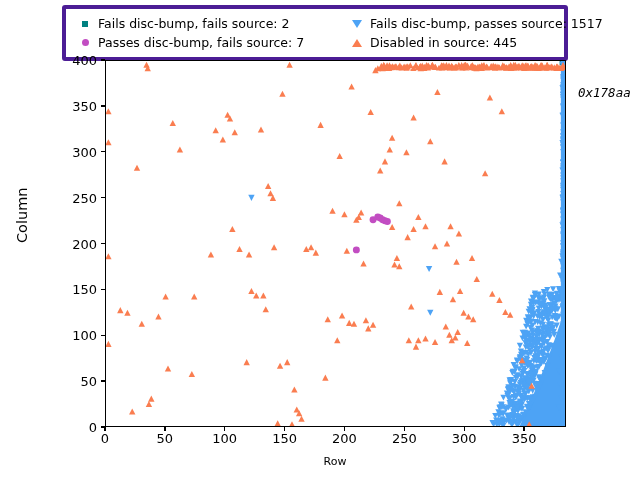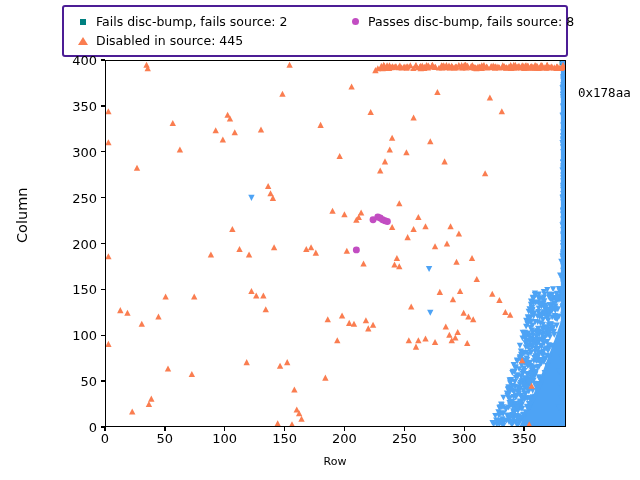--- a/index.html
+++ b/index.html
@@ -23,21 +23,21 @@
     background: #ffffff;
   }
 
   
   #legend {
     position: absolute;
     left: 62px;
     top: 5px;
     width: 506px;
     box-sizing: border-box;
-    border: 2px solid #4c1d95;
+    border: 4px solid #4c1d95;
     border-radius: 3px;
     background: #ffffff;
     padding: 5px 8px 5px 6px;
   }
   .legend-grid {
     display: grid;
     grid-template-columns: 272px auto;
     grid-auto-rows: 19px;
     align-items: center;
   }
@@ -162,43 +162,50 @@
     white-space: nowrap;
   }
   #annotation {
     position: absolute;
     left: 578px;
     top: 85px;
     font-family: "DejaVu Sans Mono", monospace;
     font-size: 12.5px;
     color: #000000;
     white-space: nowrap;
+    font-style: italic;
   }
 </style>
 </head>
 <body>
 
 <div id="figure">
 
   <div id="legend">
     <div class="legend-grid">
 
       <div class="legend-entry">
         <span class="legend-marker-box">
           <span class="mk-square"></span>
         </span>
         <span class="legend-label">Fails disc-bump, fails source: 2</span>
       </div>
 
+      <div class="legend-entry">
+        <span class="legend-marker-box">
+          <span class="mk-tri-down"></span>
+        </span>
+        <span class="legend-label">Fails disc-bump, passes source: 1517</span>
+      </div>
 
       <div class="legend-entry">
         <span class="legend-marker-box">
           <span class="mk-circle"></span>
         </span>
-        <span class="legend-label">Passes disc-bump, fails source: 8</span>
+        <span class="legend-label">Passes disc-bump, fails source: 7</span>
       </div>
 
       <div class="legend-entry">
         <span class="legend-marker-box">
           <span class="mk-tri-up"></span>
         </span>
         <span class="legend-label">Disabled in source: 445</span>
       </div>
 
     </div>

